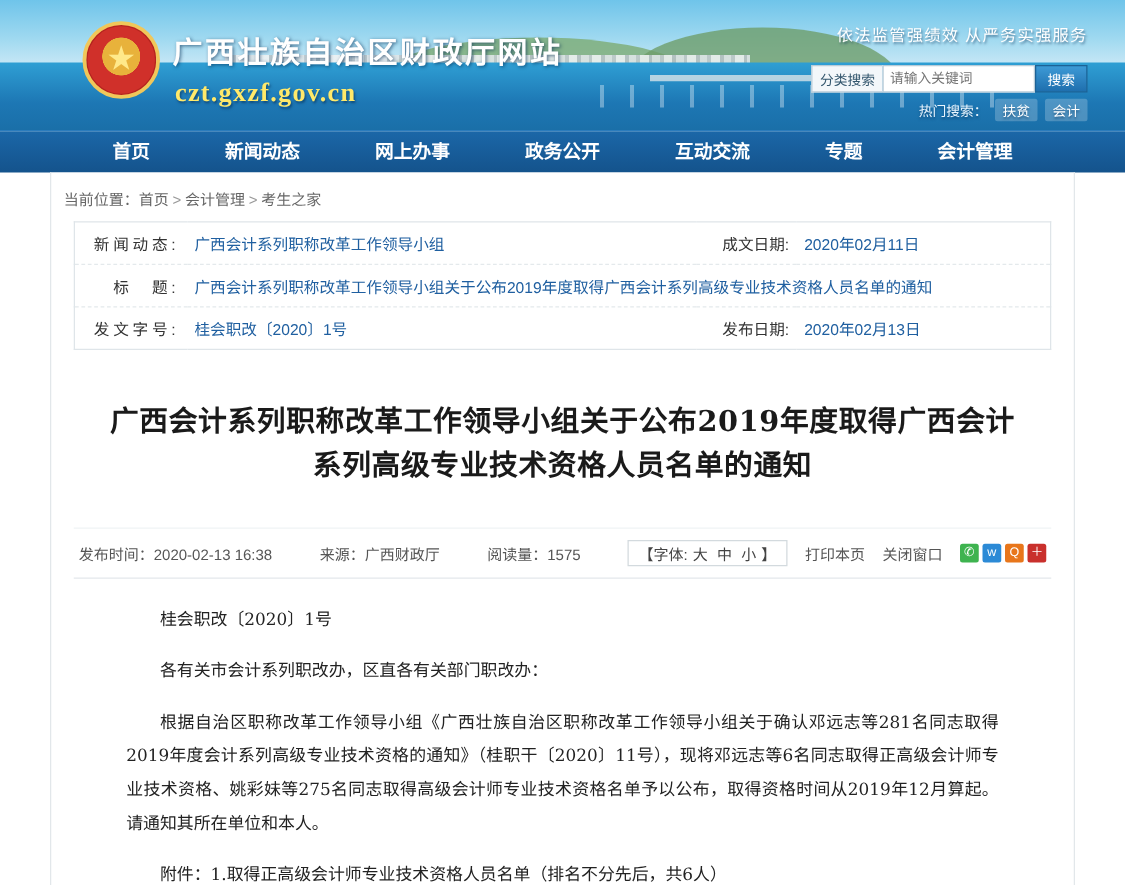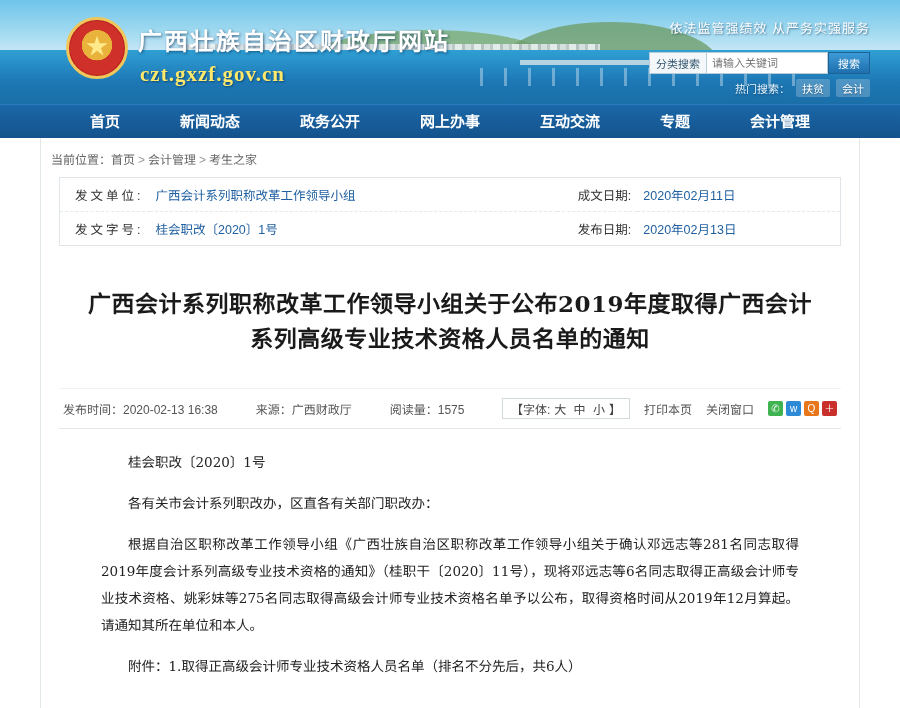--- a/index.html
+++ b/index.html
@@ -218,41 +218,45 @@
     <div class="hotwords">
       <span>热门搜索：</span>
       <span class="hw">扶贫</span>
       <span class="hw">会计</span>
     </div>
   </div>
 
   <div class="nav">
     <a href="#">首页</a>
     <a href="#">新闻动态</a>
+    <a href="#">网上办事</a>
     <a href="#">政务公开</a>
-    <a href="#">网上办事</a>
     <a href="#">互动交流</a>
     <a href="#">专题</a>
     <a href="#">会计管理</a>
   </div>
 
   <div class="shell">
 
     <div class="breadcrumb">
       <span>当前位置：</span><a href="#">首页</a><span class="sep">&gt;</span><a href="#">会计管理</a><span class="sep">&gt;</span><a href="#">考生之家</a>
     </div>
 
     <div class="meta-wrap">
       <table class="meta">
         <tbody>
             <tr>
-          <td class="lbl">发文单位:</td>
+          <td class="lbl">新闻动态:</td>
           <td class="val">广西会计系列职称改革工作领导小组</td>
           <td class="lbl2">成文日期:</td>
           <td class="val">2020年02月11日</td>
+        </tr>
+        <tr>
+          <td class="lbl">标　题:</td>
+          <td class="val" colspan="3">广西会计系列职称改革工作领导小组关于公布2019年度取得广西会计系列高级专业技术资格人员名单的通知</td>
         </tr>
         <tr>
           <td class="lbl">发文字号:</td>
           <td class="val">桂会职改〔2020〕1号</td>
           <td class="lbl2">发布日期:</td>
           <td class="val">2020年02月13日</td>
         </tr>
       </tbody>
         </table>
     </div>

